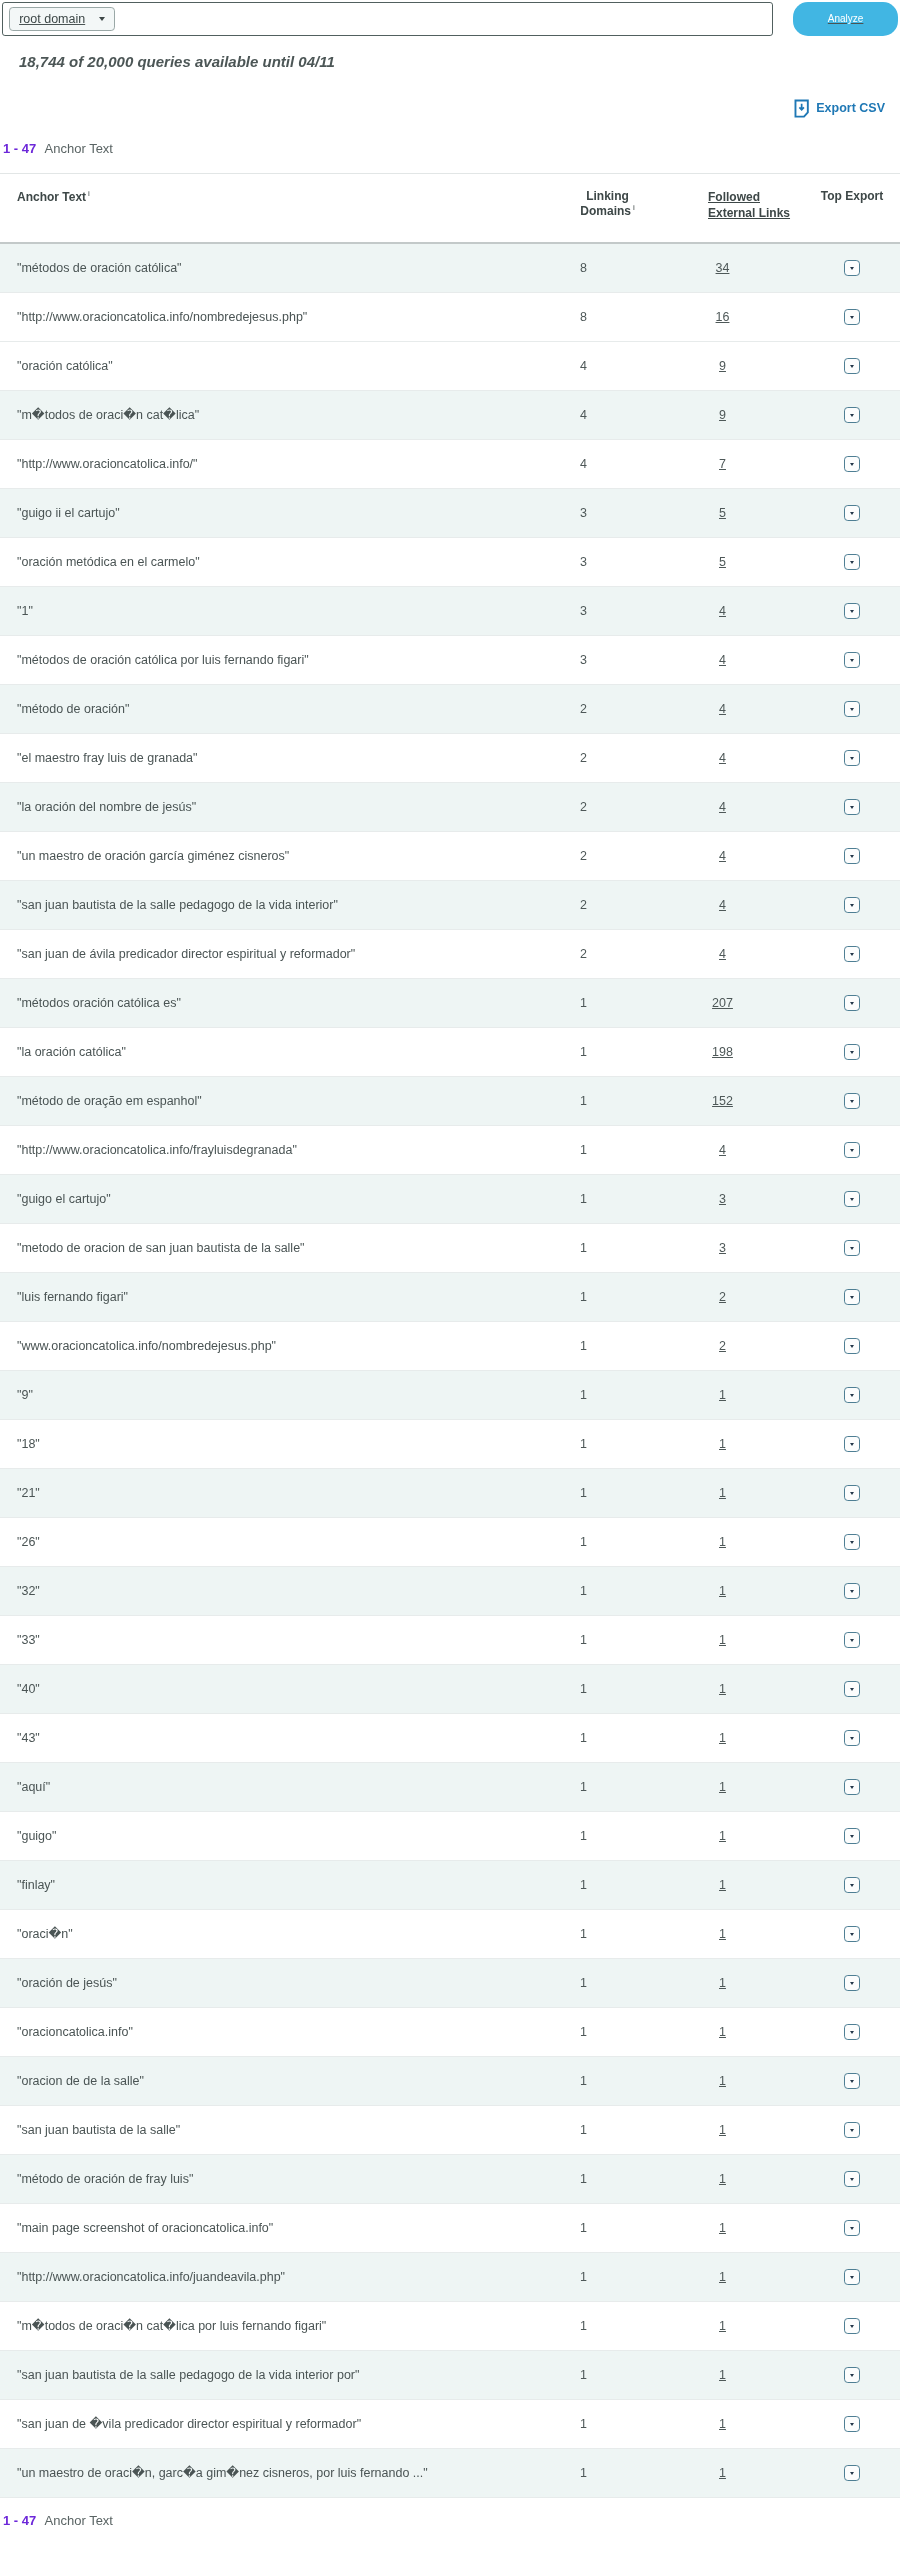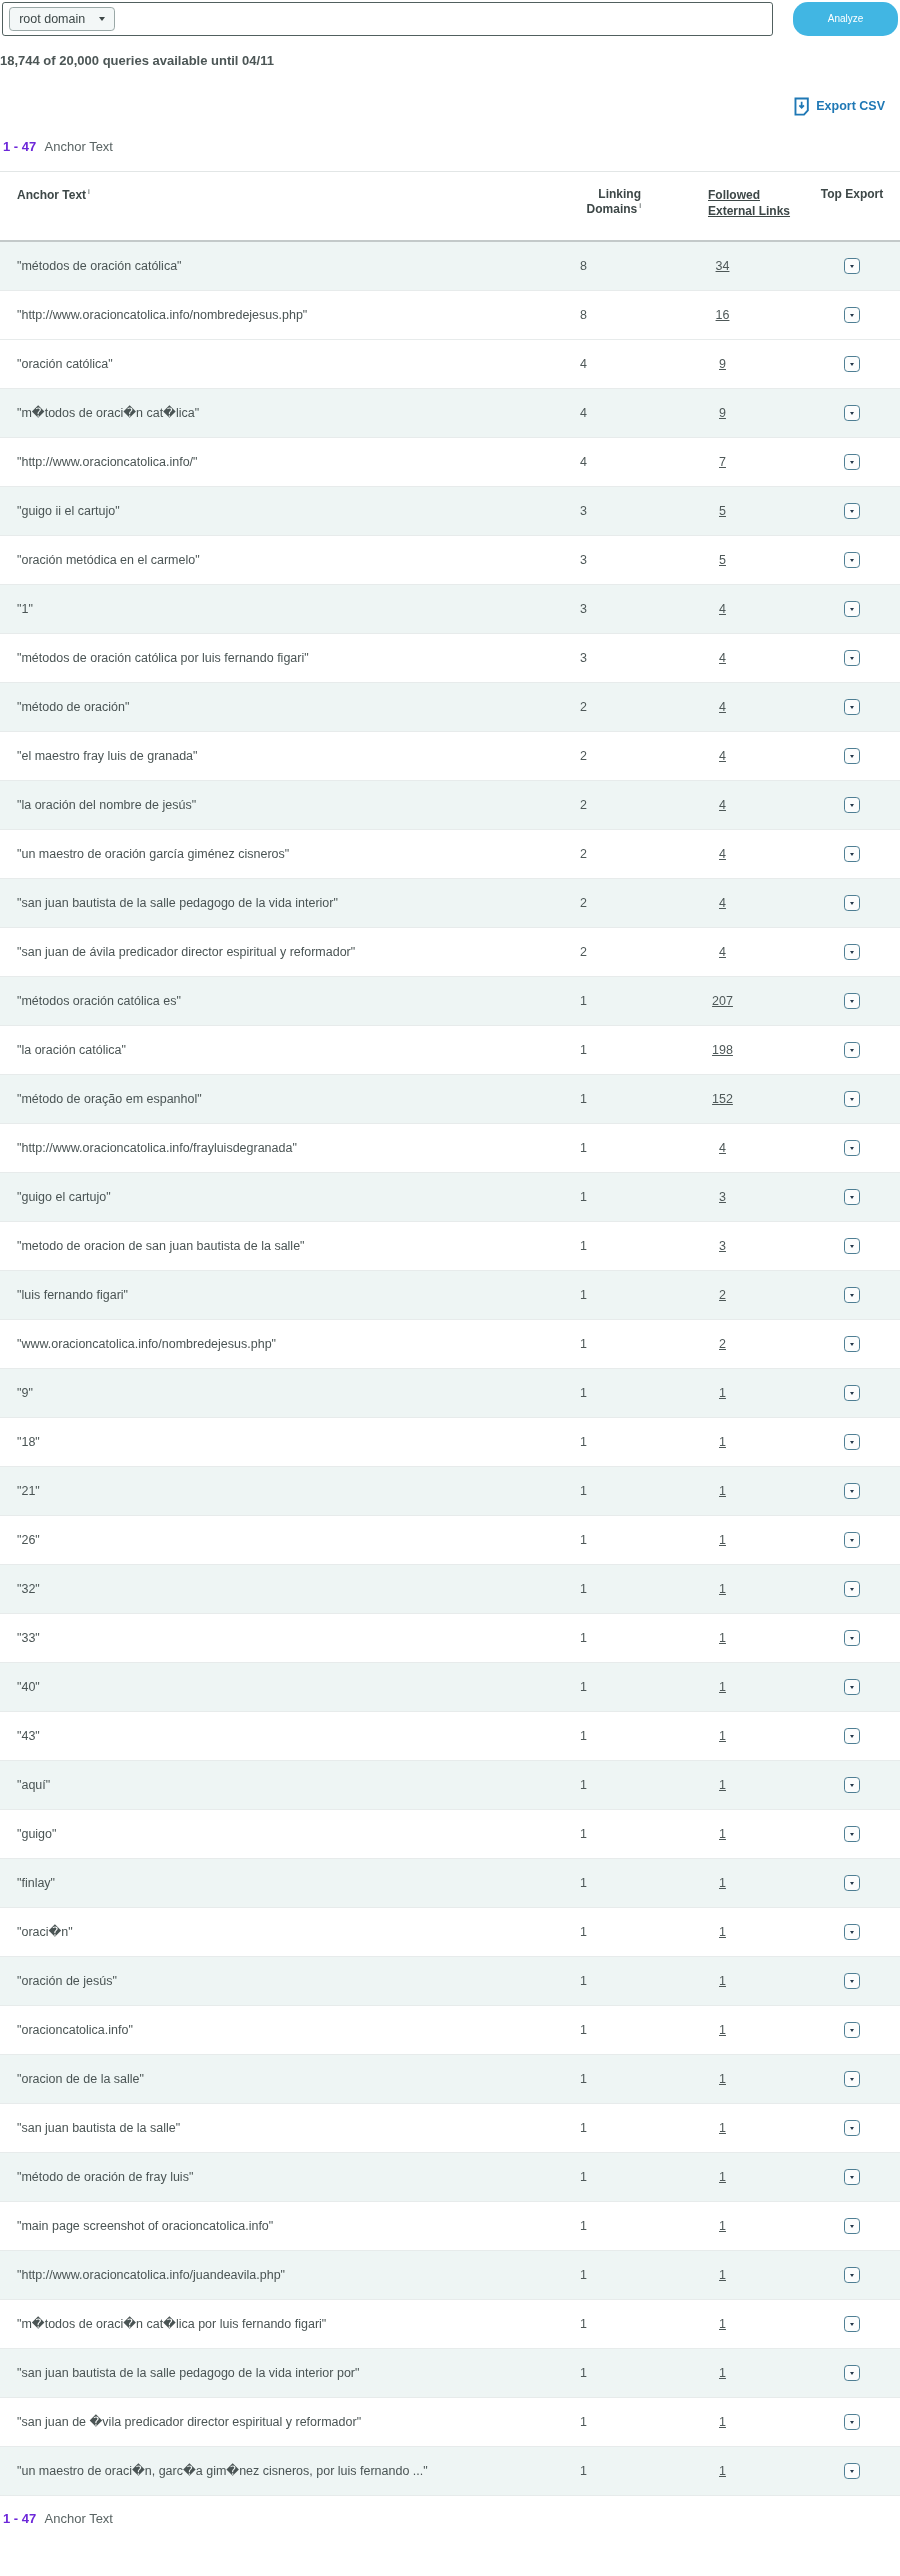--- a/index.html
+++ b/index.html
@@ -3,21 +3,21 @@
 <meta charset="utf-8">
 <style>
   * { box-sizing: border-box; margin: 0; padding: 0; }
   html, body { background: #ffffff; }
   body {
     width: 900px; height: 2576px; overflow: hidden;
     font-family: "Liberation Sans", "DejaVu Sans", sans-serif;
     color: #4a5454;
   }
   
-  .topbar { display: flex; gap: 20px; margin: 1.9px 1.9px 0 1.9px; }
+  .topbar { display: flex; gap: 20px; margin: 1.9px 1.9px 0 1.9px; text-decoration: underline; }
   .search-box {
     flex: 1; height: 34px; border: 1.9px solid #51605f; border-radius: 2.9px;
     display: flex; align-items: center; background: #fff;
   }
   .scope-chip {
     margin-left: 5.7px; height: 24px; padding: 0 9.6px;
     border: 1px solid #9aa8a7; border-radius: 3.8px; background: #f3f7f7;
     display: flex; align-items: center; gap: 13.4px; cursor: pointer;
     font-size: 12.5px; color: #3d4747; white-space: nowrap;
   }
@@ -29,40 +29,40 @@
     flex: 1; border: none; outline: none; font-size: 13px;
     color: #6b7777; padding: 0 11.5px; background: transparent;
     font-family: "Liberation Sans", "DejaVu Sans", sans-serif;
   }
   .analyze-btn {
     width: 105px; height: 34px; border: none; border-radius: 15px;
     background: #41b6e3; color: #ffffff; font-size: 10px; cursor: pointer;
     font-family: "Liberation Sans", "DejaVu Sans", sans-serif;
   }
   
-  .quota { margin: 17px 0 0 0; font-size: 13px; font-weight: 700; color: #4c5656; }
+  .quota { margin: 17px 0 0 19px; font-size: 15px; font-weight: 700; color: #4c5656; font-style: italic; }
   
   .export-row { display: flex; justify-content: flex-end; margin: 29px 15px 0 0; }
   .export-link {
     display: flex; align-items: center; gap: 6.7px; cursor: pointer;
     color: #1f78b5; font-size: 12.5px; font-weight: 700; text-decoration: none;
   }
   
   .range-row { margin: 23px 0 0 2.9px; font-size: 13px; }
   .range-bold { font-weight: 700; color: #6d28d9; }
   .range-label { color: #5a6464; margin-left: 4.8px; }
   .divider { border-top: 1px solid #e2e6e6; margin-top: 17px; }
   
   .thead {
     display: flex; align-items: flex-start; padding-top: 15.3px; padding-bottom: 20px;
     border-bottom: 2.9px solid #c3c9c9; font-size: 12px; font-weight: 700; color: #3d4747;
   }
   .col-anchor { flex: 1; padding-left: 17px; text-align: left; }
   .col-ld { width: 115px; flex-shrink: 0; text-align: center; }
-  .thead .col-ld { text-align: right; padding-left: 48px; }
+  .thead .col-ld { text-align: center; padding-left: 48px; }
   .col-fel { width: 163px; flex-shrink: 0; text-align: center; text-decoration: underline; }
   .thead .col-fel { text-align: left; padding-left: 67px; line-height: 1.35; }
   .col-tl { width: 96px; flex-shrink: 0; text-align: center; }
   .info-sup { font-size: 8.1px; vertical-align: super; font-weight: 400; margin-left: 1.9px; }
   .trow {
     display: flex; align-items: center; height: 49px;
     border-bottom: 1px solid #e7ebeb; font-size: 12.5px; color: #4a5454;
   }
   .row-odd { background: #eef5f4; }
   .row-even { background: #ffffff; }

